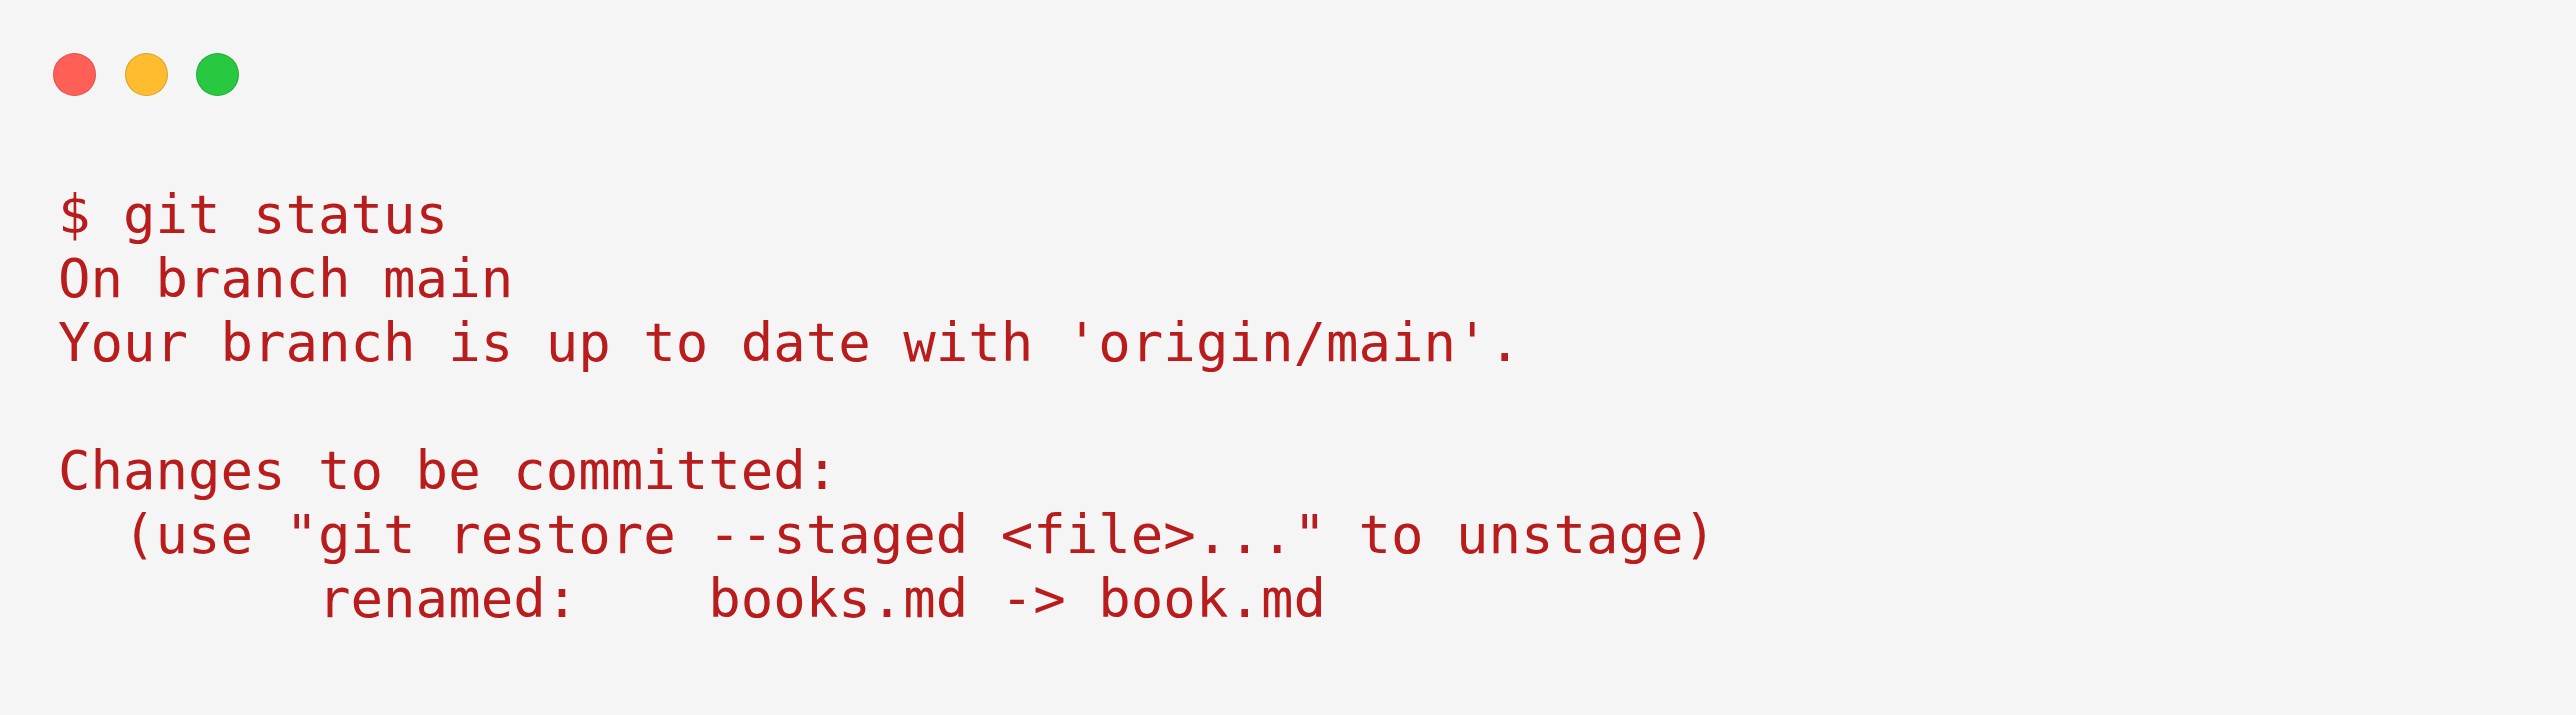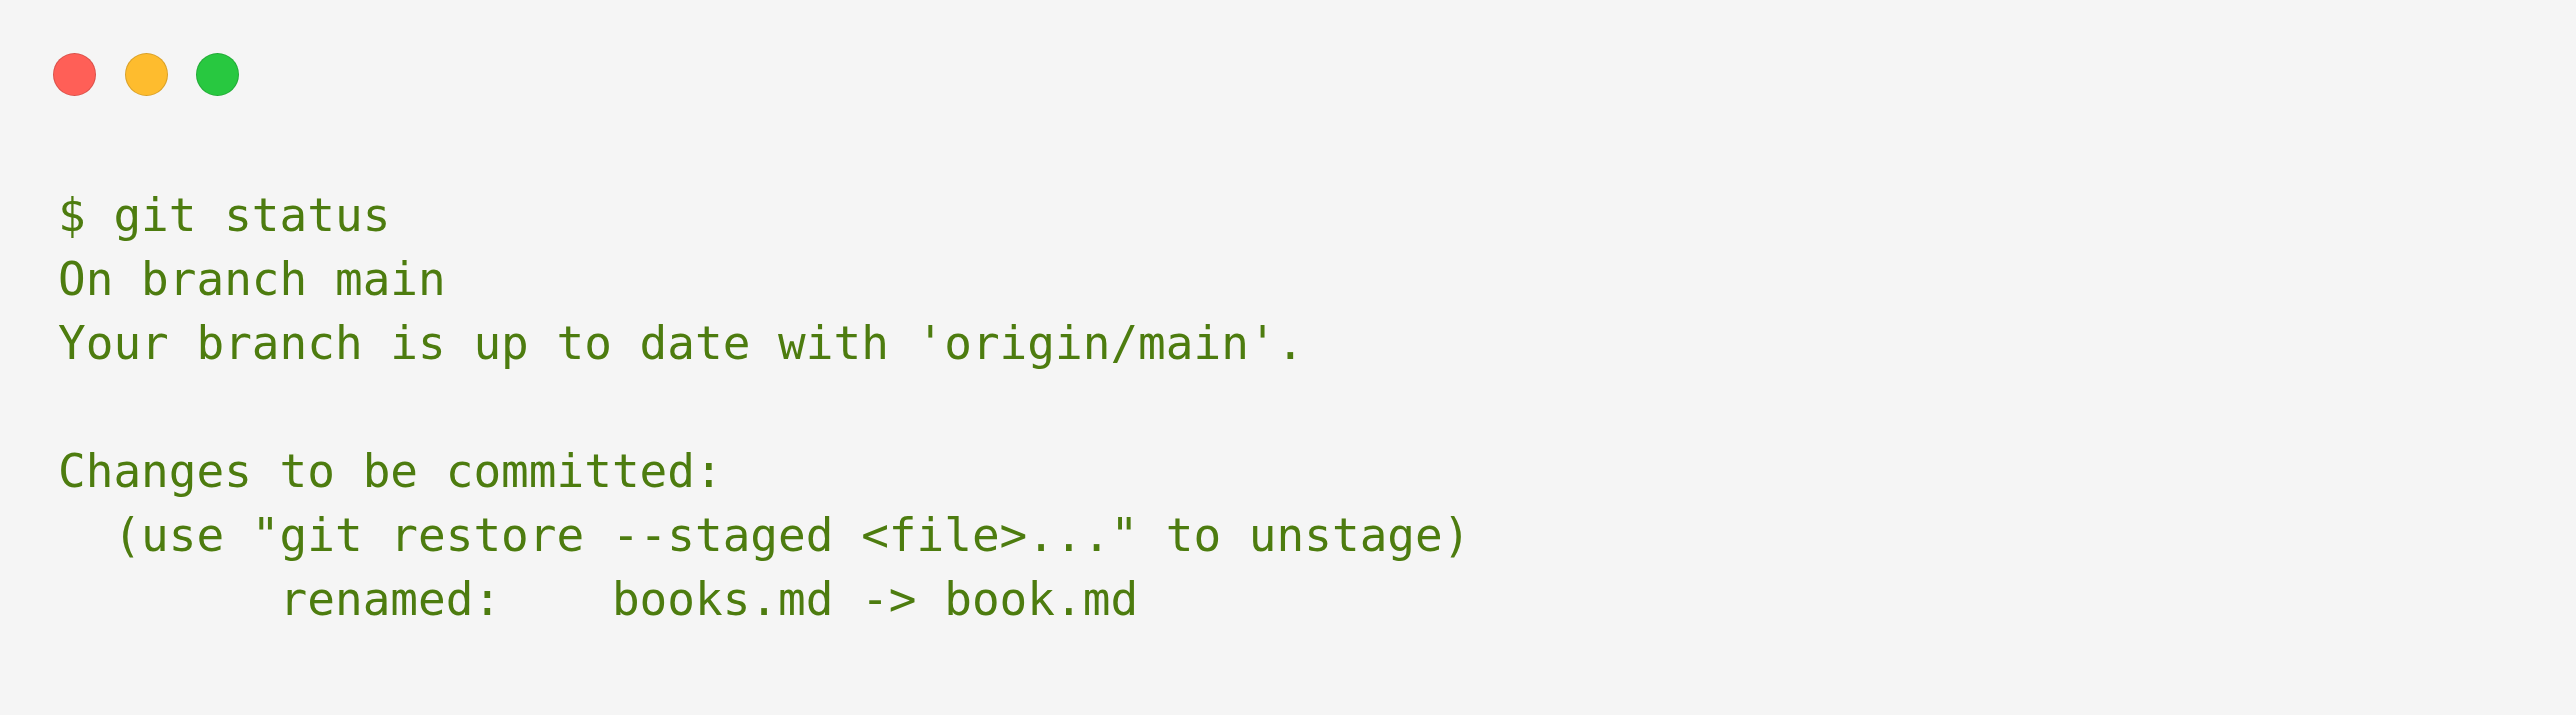--- a/index.html
+++ b/index.html
@@ -33,23 +33,23 @@
     }
     .light.close { left: 0; }
     .light.minimize { left: 72px; }
     .light.zoom { left: 143px; }
     .terminal {
       position: absolute;
       left: 58px;
       top: 183px;
       margin: 0;
       font-family: "DejaVu Sans Mono", "Liberation Mono", monospace;
-      font-size: 46px;
+      font-size: 54px;
       line-height: 64px;
-      color: #4d7c0f;
+      color: #b91c1c;
       white-space: pre;
       tab-size: 8;
     }
     .line {
       display: block;
       height: 64px;
     }
   </style>
 </head>
 <body>

